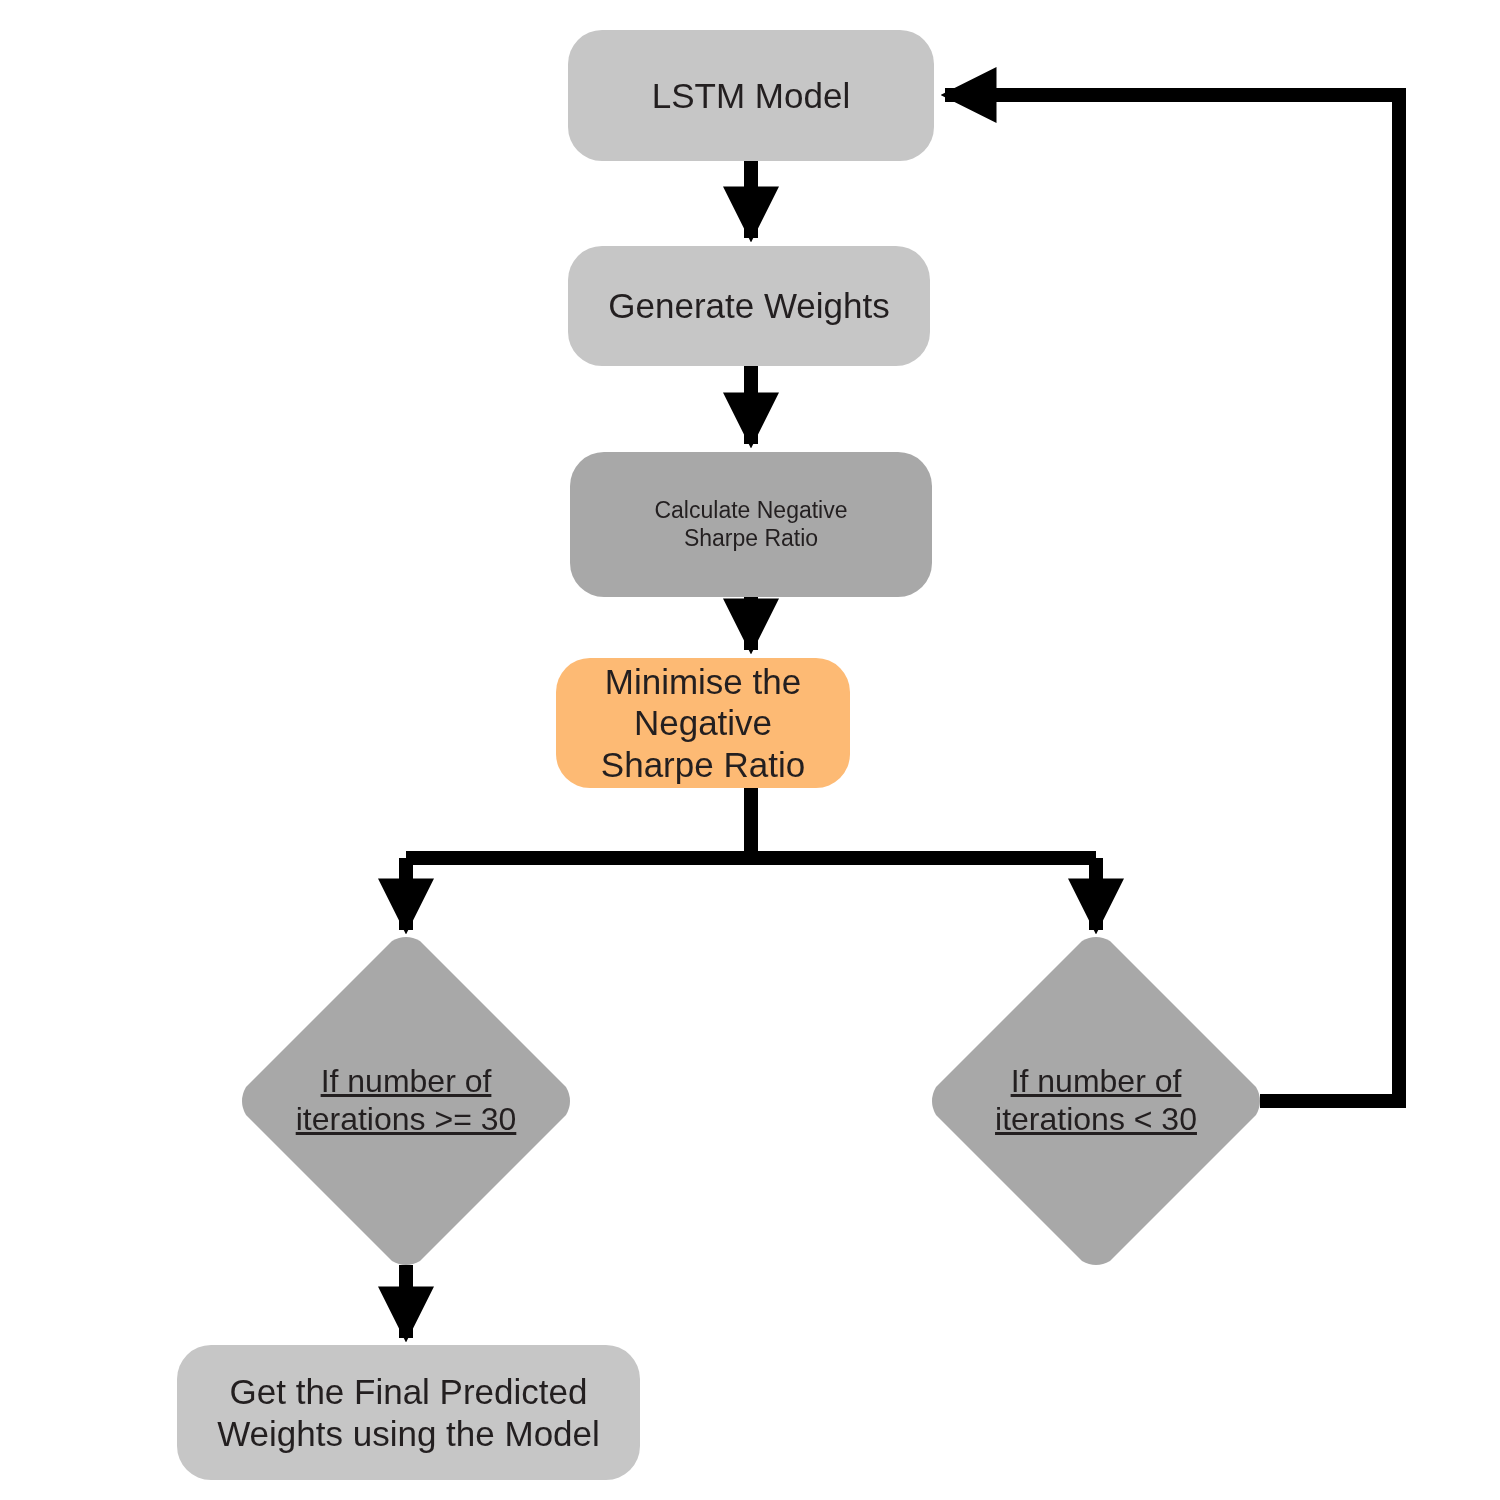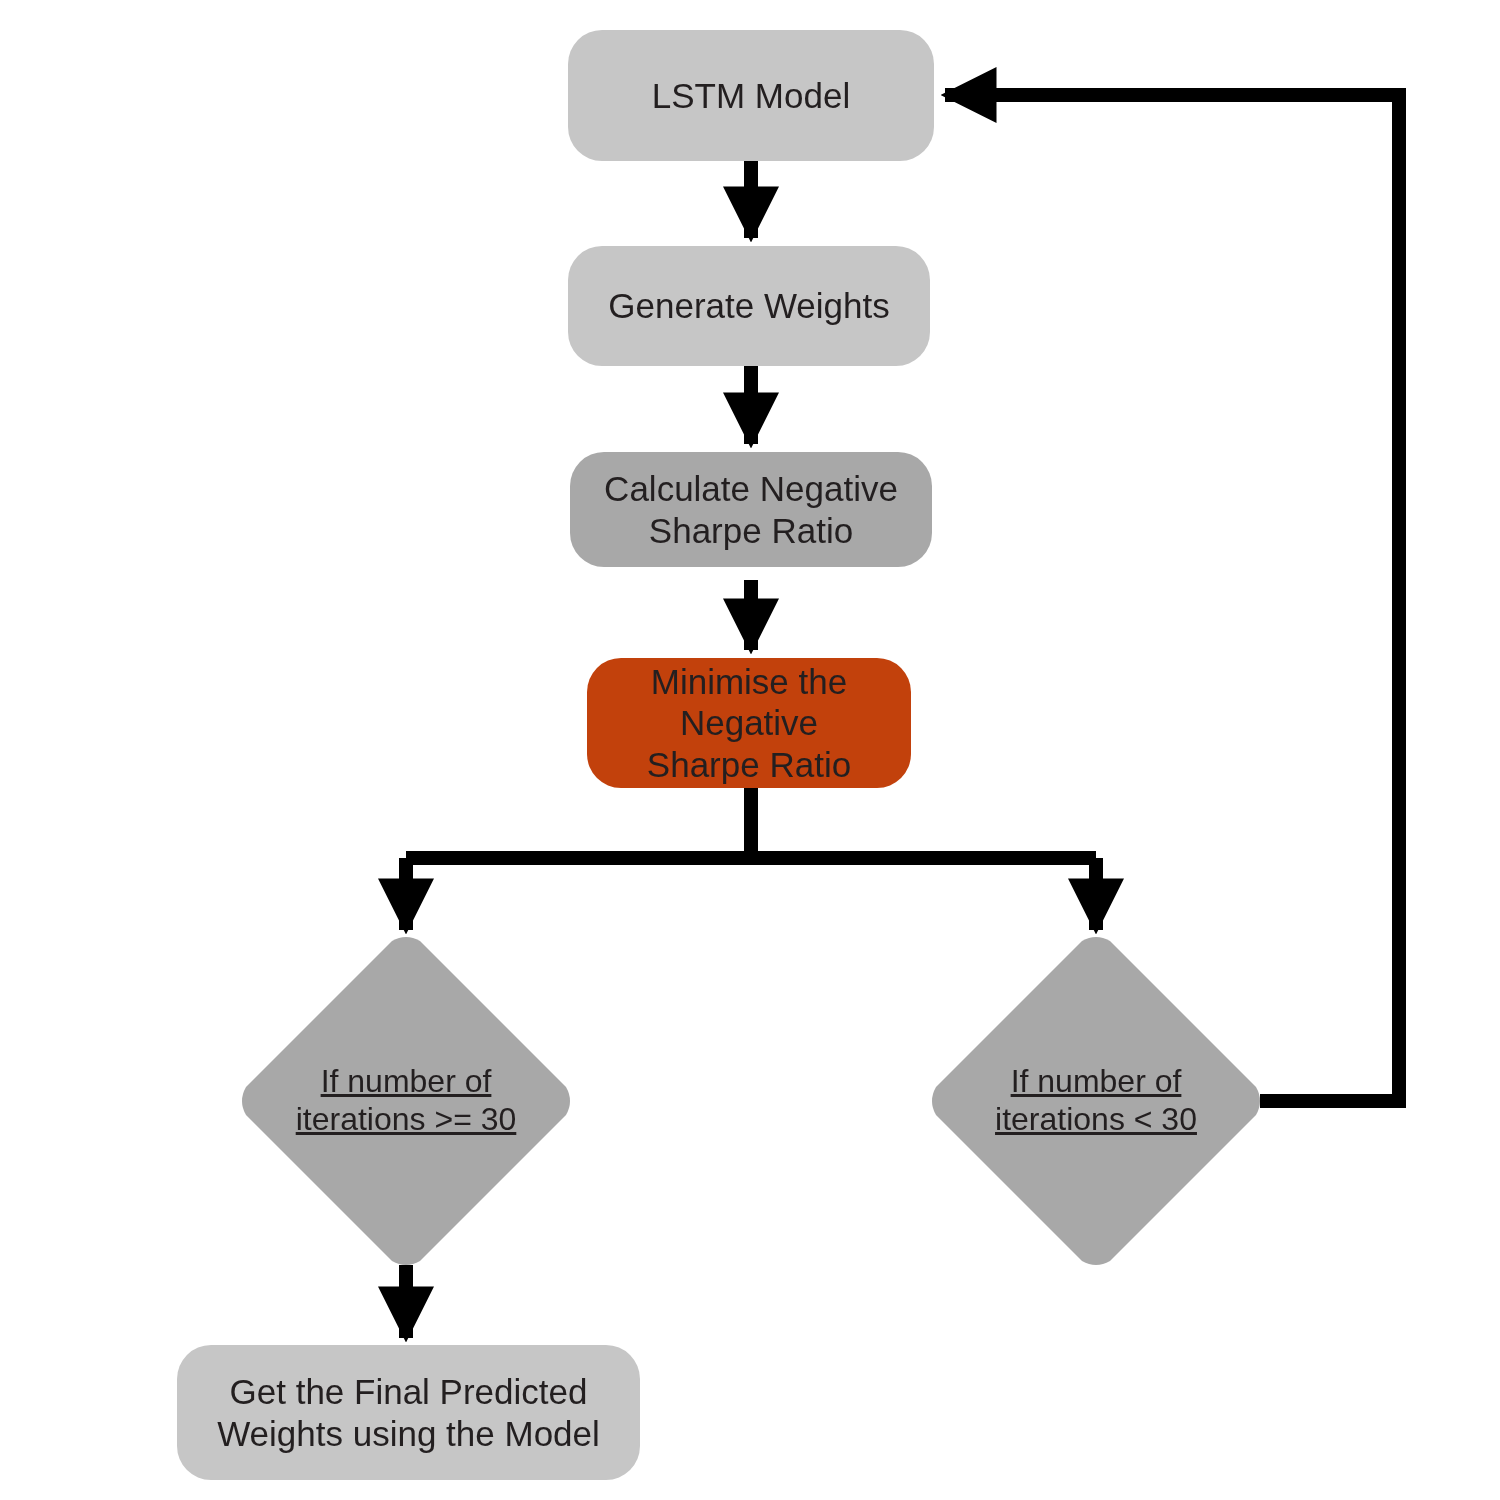--- a/index.html
+++ b/index.html
@@ -98,26 +98,26 @@
   </svg>
 
   <div class="node proc" style="left:568px; top:246px; width:362px; height:120px; background:#c6c6c6; font-size:35px;">
     <span class="label">Generate Weights</span>
   </div>
 
   <div class="node proc" style="left:568px; top:30px; width:366px; height:131px; background:#c6c6c6; font-size:35px;">
     <span class="label">LSTM Model</span>
   </div>
 
-  <div class="node proc" style="left:570px; top:452px; width:362px; height:115px; background:#a8a8a8; font-size:35px;">
+  <div class="node proc" style="left:570px; top:452px; width:362px; height:145px; background:#a8a8a8; font-size:23px;">
     <span class="label">Calculate Negative
 Sharpe Ratio</span>
   </div>
 
-  <div class="node proc" style="left:587px; top:658px; width:324px; height:130px; background:#c2410c; font-size:35px;">
+  <div class="node proc" style="left:556px; top:658px; width:294px; height:130px; background:#fdba74; font-size:35px;">
     <span class="label">Minimise the Negative
 Sharpe Ratio</span>
   </div>
 
   <div class="diamond-wrap" style="left:242px; top:937px; width:328px; height:328px;">
     <svg class="diamond-shape" viewBox="0 0 328 328" xmlns="http://www.w3.org/2000/svg">
       <path d="M 150 4 Q 164 -4 178 4 L 324 150 Q 332 164 324 178
                L 178 324 Q 164 332 150 324 L 4 178 Q -4 164 4 150 Z" fill="#a8a8a8"></path>
     </svg>
     <div class="diamond-label" style="font-size:32px;">If number of

